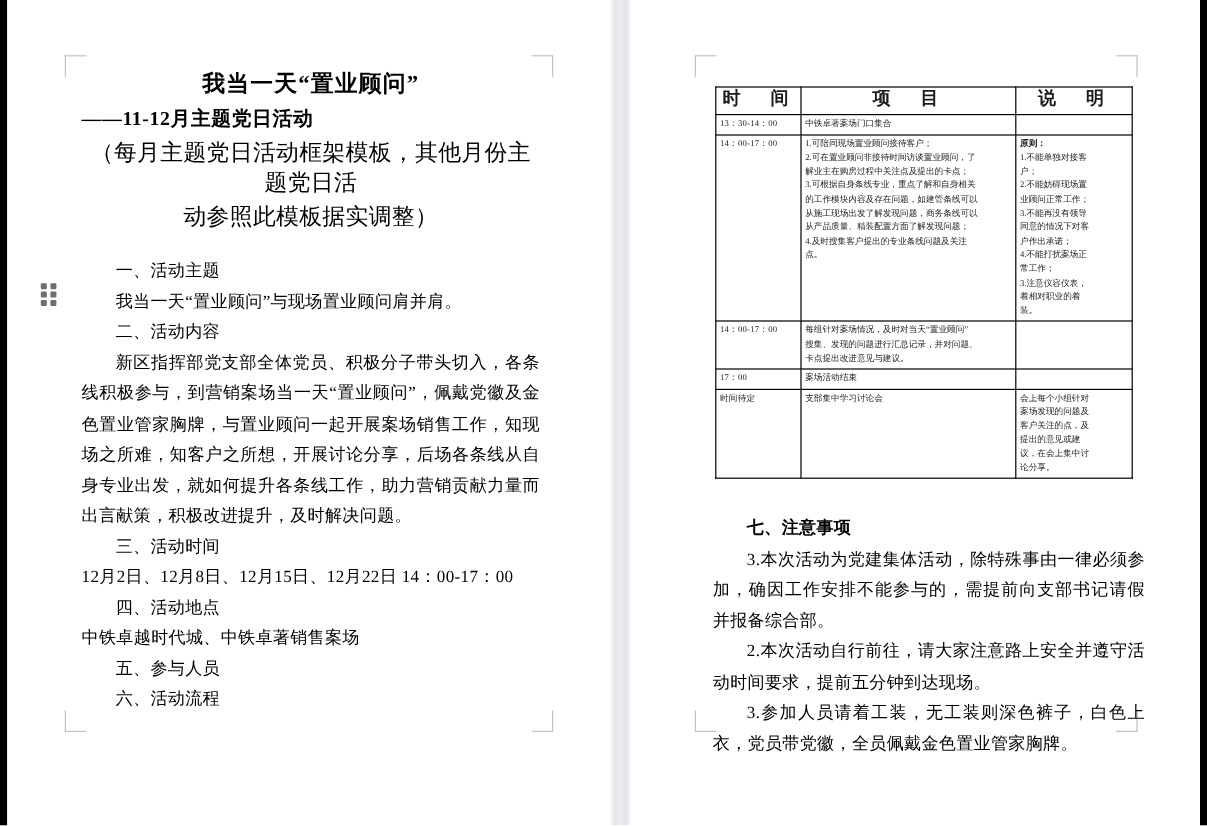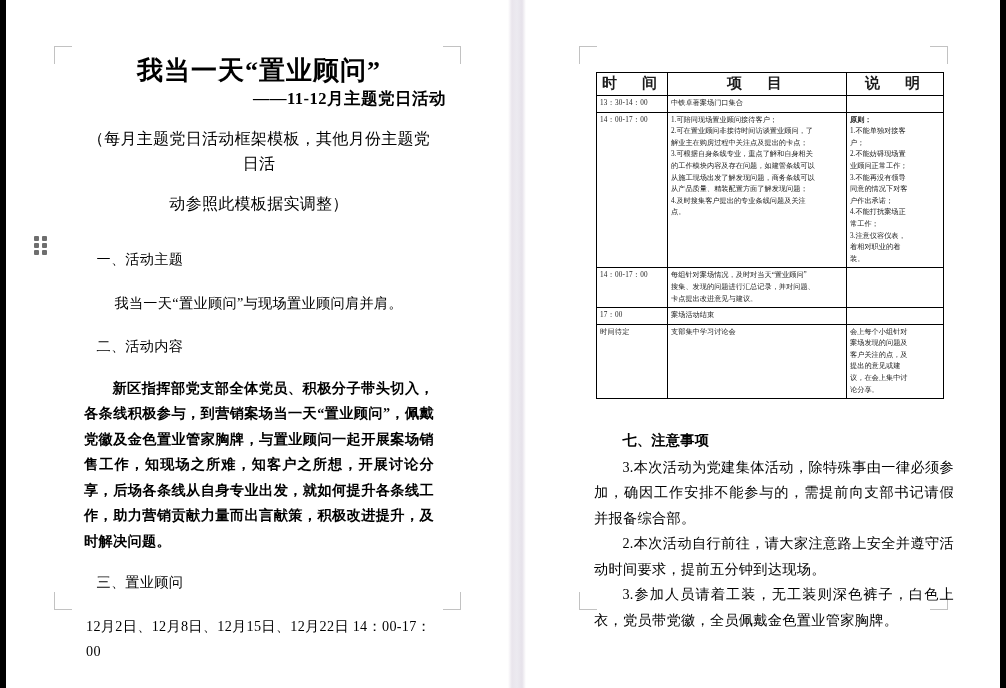--- a/index.html
+++ b/index.html
@@ -78,56 +78,55 @@
     position: absolute;
     font-size: 14.2px;
     line-height: 25.5px;
     color: #000000;
     letter-spacing: 0.3px;
   }
   .lbody { left: 62px;  top: 58px;  width: 382px; }
   .rbody { left: 588px; top: 428px; width: 360px; }
 
   h1.title {
-    font-size: 26px;
+    font-size: 19px;
     font-weight: bold;
     text-align: center;
     margin: 0 0 2px 0;
     letter-spacing: 1px;
   }
   .subtitle {
     font-size: 16.5px;
     font-weight: bold;
-    text-align: right;
+    text-align: left;
     margin: 0 4px 2px 0;
     letter-spacing: 0.5px;
   }
   .paren-note {
-    font-size: 16px;
+    font-size: 19px;
     text-align: center;
-    margin: 15px;
+    margin: 4px;
     line-height: 25px;
   }
   .spacer { height: 16px; }
 
   .sec-head {
     font-weight: normal;
     text-indent: 2em;
     margin: 0;
     color: #000;
   }
   .para {
     text-indent: 2em;
-    margin: 16px;
+    margin: 0;
     text-align: justify;
-    font-weight: bold;
   }
   .para-flat {
     text-indent: 2em;
-    margin: 18px;
+    margin: 0;
   }
 
   
   #schedule-table {
     position: absolute;
     left: 590px;
     top: 72px;
     width: 346px;
     border-collapse: collapse;
     table-layout: fixed;
@@ -192,21 +191,21 @@
       <div class="paren-note">动参照此模板据实调整）</div>
 
       <div class="spacer"></div>
 
       <div class="sec-head">一、活动主题</div>
       <p class="para-flat">我当一天“置业顾问”与现场置业顾问肩并肩。</p>
 
       <div class="sec-head">二、活动内容</div>
       <p class="para">新区指挥部党支部全体党员、积极分子带头切入，各条线积极参与，到营销案场当一天“置业顾问”，佩戴党徽及金色置业管家胸牌，与置业顾问一起开展案场销售工作，知现场之所难，知客户之所想，开展讨论分享，后场各条线从自身专业出发，就如何提升各条线工作，助力营销贡献力量而出言献策，积极改进提升，及时解决问题。</p>
 
-      <div class="sec-head">三、置业顾问</div>
+      <div class="sec-head">三、活动时间</div>
       <p class="para-flat" style="text-indent:0;">12月2日、12月8日、12月15日、12月22日 14：00-17：00</p>
 
       <div class="sec-head">四、活动地点</div>
       <p class="para-flat" style="text-indent:0;">中铁卓越时代城、中铁卓著销售案场</p>
 
       <div class="sec-head">五、参与人员</div>
 
       <div class="sec-head">六、活动流程</div>
     </div>
   </div>

